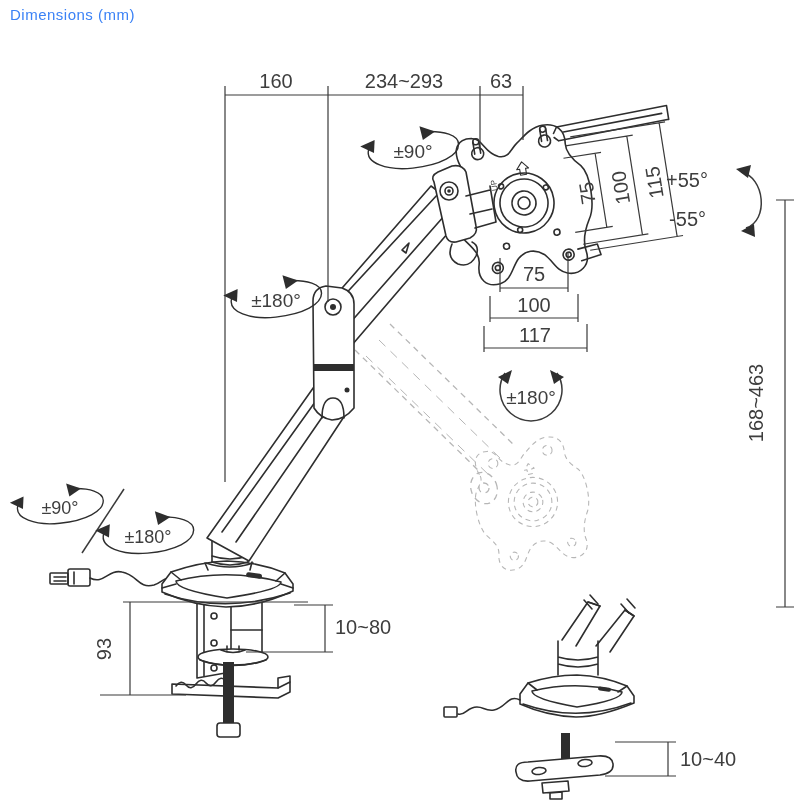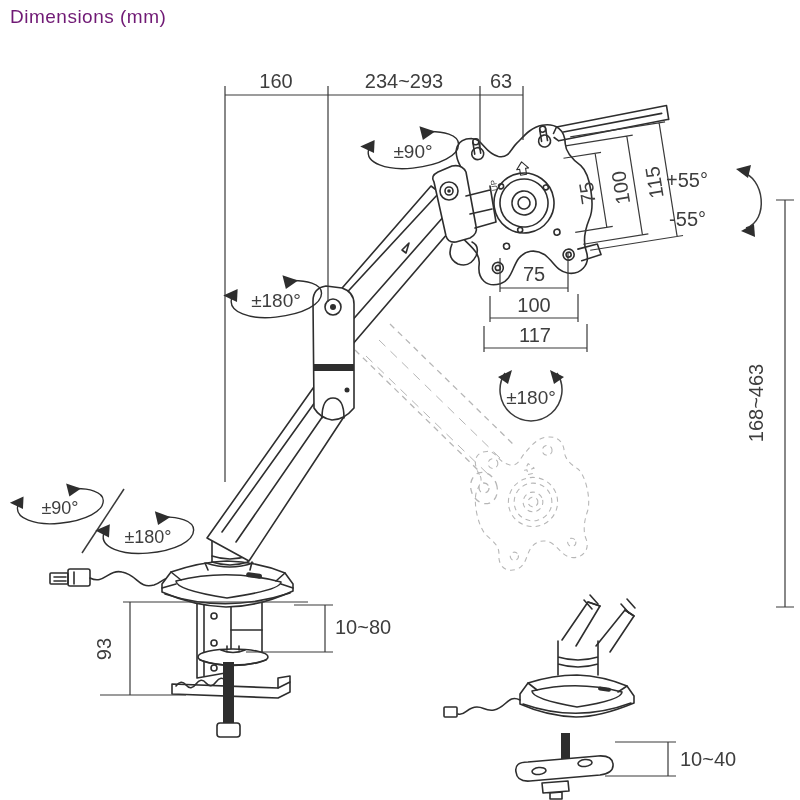--- a/index.html
+++ b/index.html
@@ -1,17 +1,17 @@
 <!DOCTYPE html>
 <html><head>
 <meta charset="utf-8">
 <style>
   html,body{margin:0;padding:0;background:#ffffff;width:800px;height:800px;overflow:hidden;}
   #stage{position:relative;width:800px;height:800px;font-family:"Liberation Sans",sans-serif;}
-  #title{position:absolute;left:10px;top:6px;font-size:19px;color:#701a75;letter-spacing:.5px;}
+  #title{position:absolute;left:10px;top:6px;font-size:15px;color:#3b82f6;letter-spacing:.5px;}
   svg{position:absolute;left:0;top:0;}
   .s{fill:none;stroke:#2e2e2e;stroke-width:1.6;stroke-linejoin:round;stroke-linecap:round;}
   .d{fill:none;stroke:#3a3a3a;stroke-width:1.2;stroke-linecap:butt;}
   .f{fill:#2e2e2e;stroke:none;}
   .w{fill:#ffffff;stroke:#2e2e2e;stroke-width:1.6;stroke-linejoin:round;}
   .g{fill:none;stroke:#b6b6b6;stroke-width:1.3;stroke-dasharray:6 5;stroke-linejoin:round;}
   .gw{fill:#ffffff;fill-opacity:0;stroke:#b6b6b6;stroke-width:1.3;stroke-dasharray:6 5;}
   text{fill:#3e3e3e;font-family:"Liberation Sans",sans-serif;}
   .dim-t{font-size:20px;}
   .rot-t{font-size:19px;}

